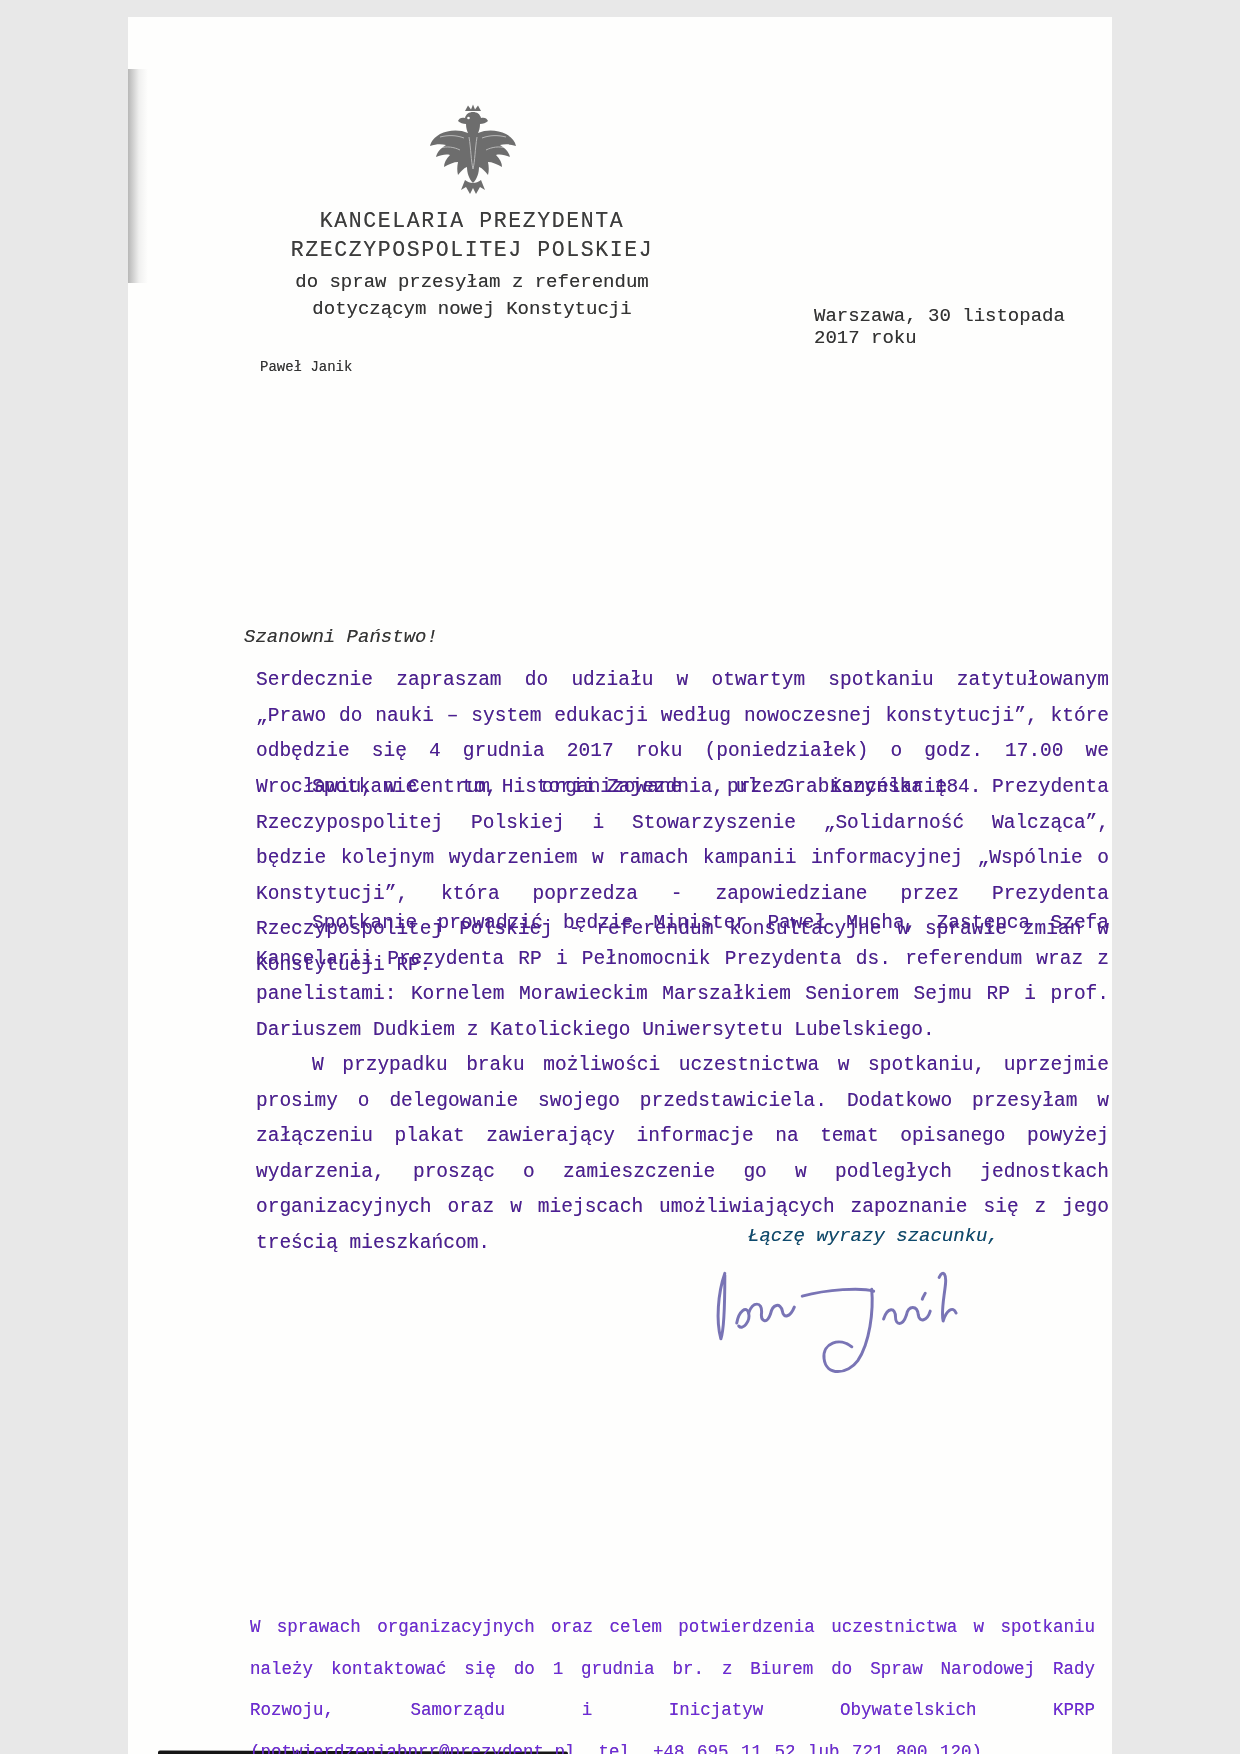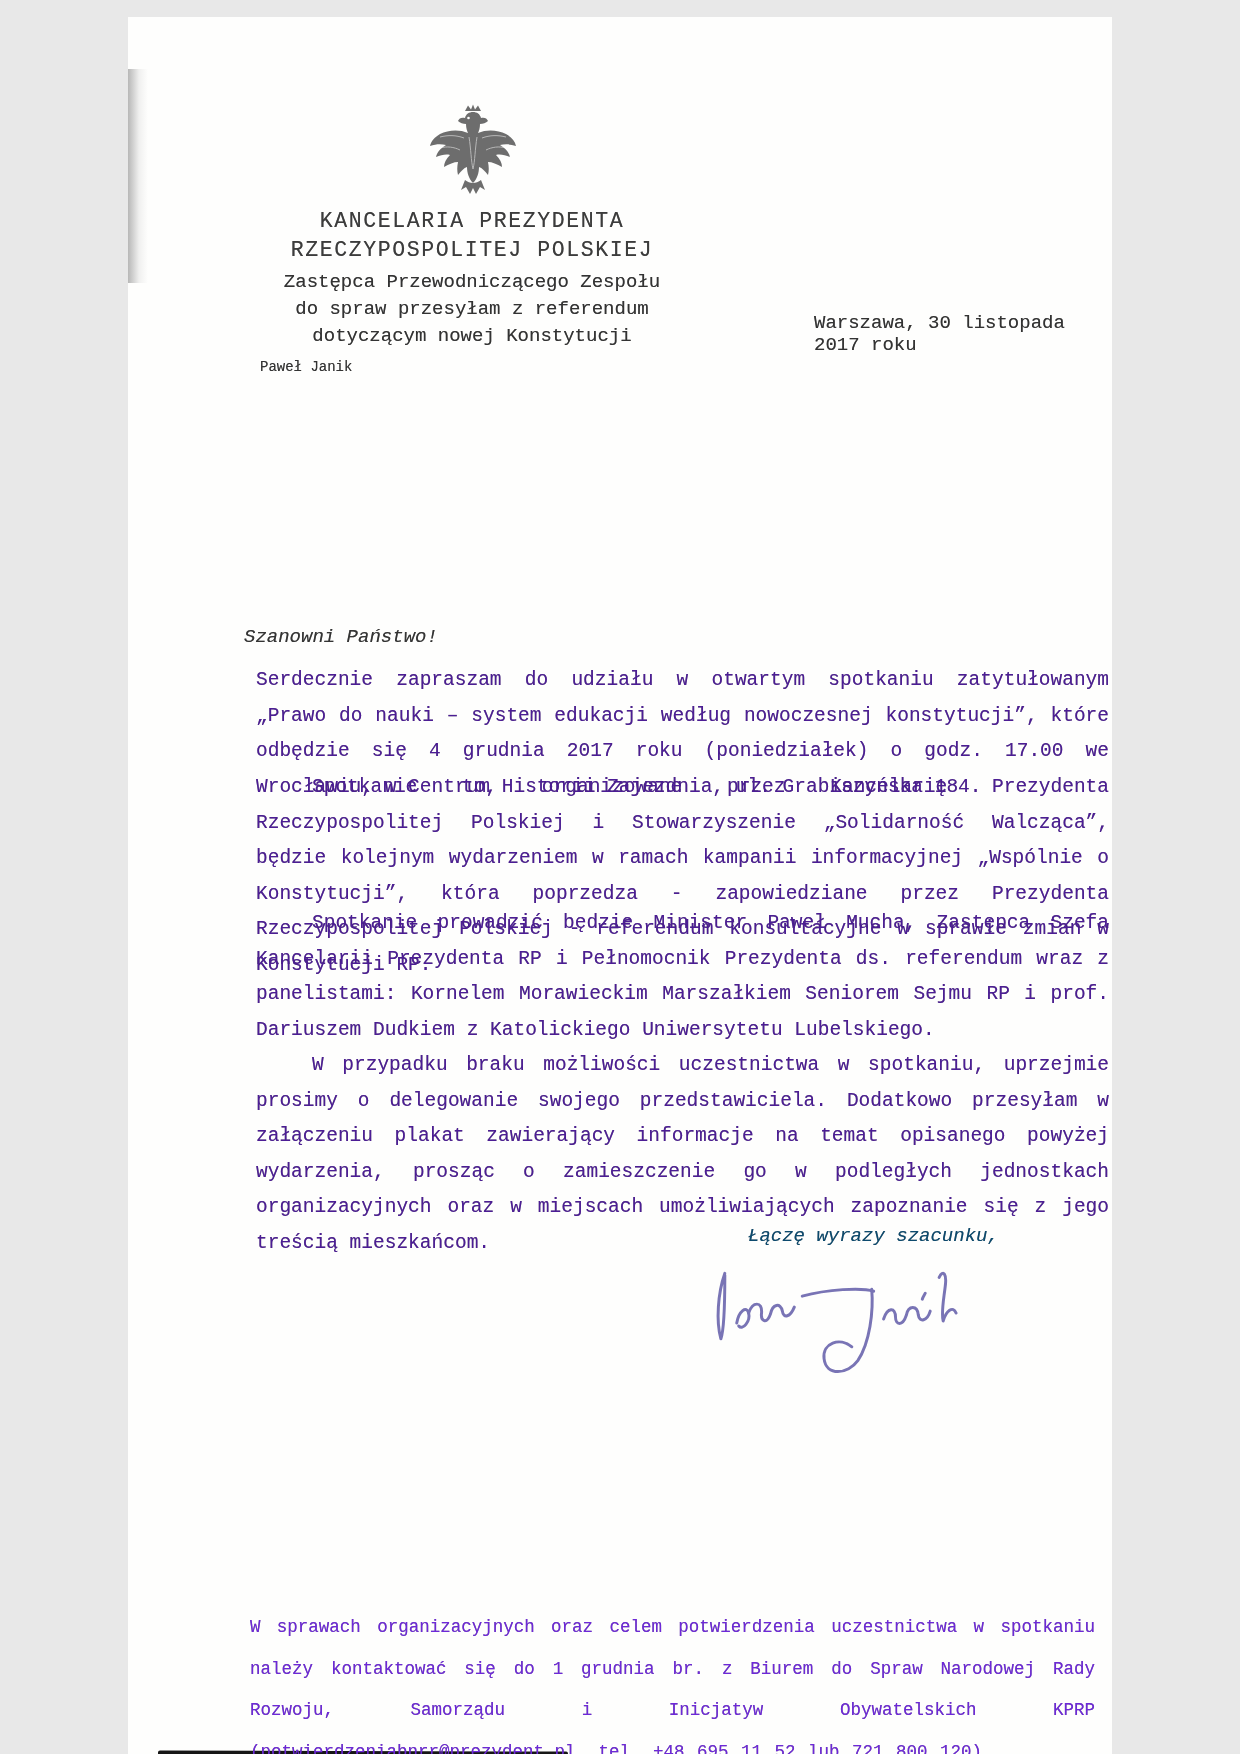--- a/index.html
+++ b/index.html
@@ -17,21 +17,21 @@
 
   
   .emblem{ left:300px; top:84px; width:90px; height:96px; }
   .inst{ left:132px; width:424px; text-align:center; font-size:21.5px; letter-spacing:1.6px; color:#3c3c3c; }
   .inst1{ top:192px; }
   .inst2{ top:221px; }
   .role{ left:132px; width:424px; text-align:center; font-size:19px; line-height:27px; color:#333; }
   .role-block{ top:252px; }
   .sender-name{ left:132px; width:424px; text-align:left; font-size:14px; top:342px; color:#333; }
 
-  .dateline{ left:686px; top:295px; font-size:19px; color:#333; }
+  .dateline{ left:686px; top:288px; font-size:19px; color:#333; }
 
   .recipient{ left:560px; top:441px; font-size:19px; line-height:32px; color:#313131; }
 
   .salutation{ left:116px; top:609px; font-size:19px; font-style:italic; color:#343434; }
 
   .para{
     left:128px; width:853px;
     font-size:19.5px; line-height:35.5px;
     text-align:justify; text-align-last:left;
     margin:0; color:#4c1d95;
@@ -97,21 +97,20 @@
       <path d="M41,34 C43,46 43,58 45,66"></path>
       <path d="M49,34 C47,46 47,58 45,66"></path>
     </g>
     <circle cx="40.5" cy="15" r="1.3" fill="#ffffff"></circle>
   </svg>
 
   <div class="abs txt inst inst1">KANCELARIA PREZYDENTA</div>
   <div class="abs txt inst inst2">RZECZYPOSPOLITEJ POLSKIEJ</div>
 
   <div class="abs txt role role-block">
-    <div>Zastępca Przewodniczącego Zespołu</div>
     <div>do spraw przesyłam z referendum</div>
     <div>dotyczącym nowej Konstytucji</div>
   </div>
   <div class="abs txt sender-name">Paweł Janik</div>
 
   <div class="abs txt dateline">Warszawa, 30 listopada 2017 roku</div>
 
 
   <div class="abs txt salutation">Szanowni Państwo!</div>
 

